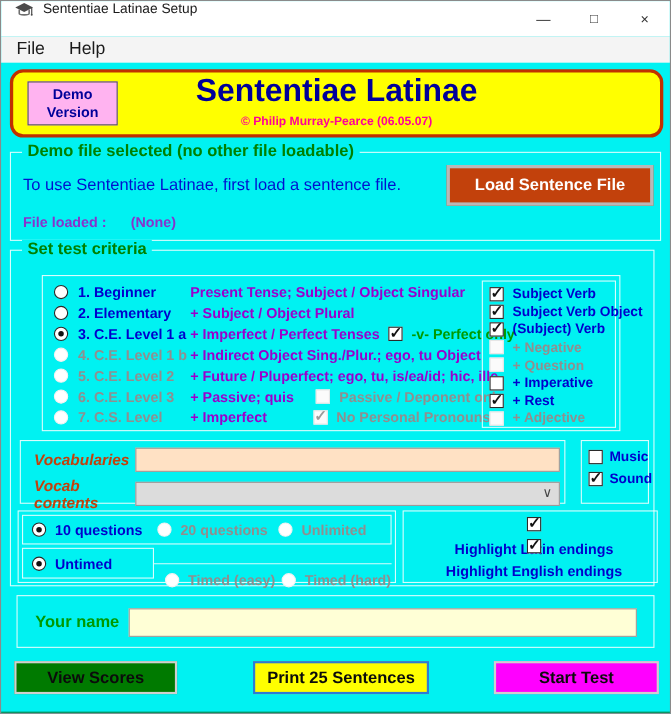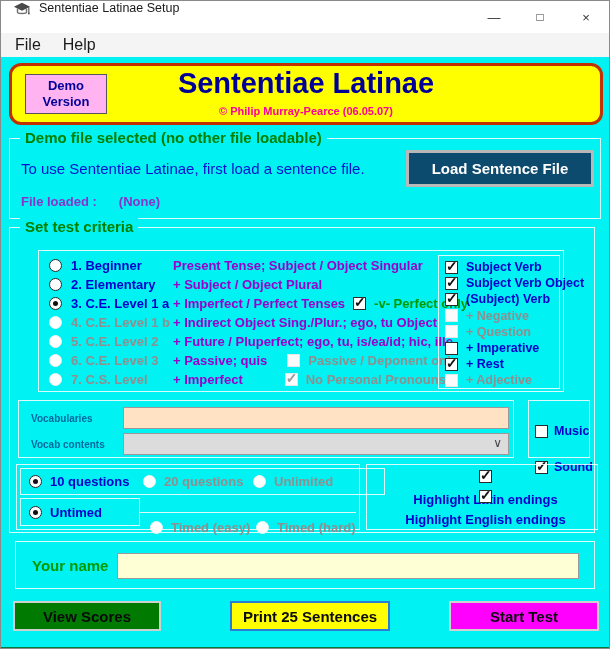--- a/index.html
+++ b/index.html
@@ -41,21 +41,21 @@
 
   
   .gbox { position:absolute; border:1px solid rgba(255,255,255,.85); }
   .legend { position:absolute; top:-10px; left:10px; background:#00F2F2; padding:0 5px;
             font-weight:bold; font-size:15px; color:#008000; white-space:nowrap; }
   .subbox { position:absolute; border:1px solid rgba(255,255,255,.85); }
 
   
   .instruction { position:absolute; left:11px; top:21px; font-size:15px; color:#0010D0; }
   .load-btn { position:absolute; left:396px; top:11px; width:188px; height:37px;
-              background:#0c4a6e; border:3px solid #b8b8b8; color:#ffffff; font-weight:bold;
+              background:#c2410c; border:3px solid #b8b8b8; color:#ffffff; font-weight:bold;
               font-size:15px; display:flex; align-items:center; justify-content:center; cursor:default; }
   .file-loaded { position:absolute; left:11px; top:55px; font-weight:bold; font-size:13px; color:#8833CC; }
   .file-loaded .val { margin-left:22px; }
 
   
   .row { display:flex; align-items:center; }
 
   .radio { width:13px; height:13px; border-radius:50%; background:#fff; border:1px solid #2a2a2a;
            flex:none; position:relative; }
   .radio.selected::after { content:''; position:absolute; left:3px; top:3px; width:5px; height:5px;
@@ -77,28 +77,28 @@
   .level-col .row { height:19px; gap:9px; }
   .desc-col { position:absolute; left:134px; top:5px; }
   .desc-col .row { height:19px; gap:8px; }
 
   .struct-box { left:399px; top:4px; width:122px; height:134px; padding:3px 0 0 6px; }
   .struct-box .row { height:16.2px; gap:8px; }
   .struct-box .lbl-blue, .struct-box .lbl-gray { font-size:12.5px; }
 
   
   .vocab-row { position:absolute; left:12px; display:flex; align-items:center; }
-  .vocab-lbl { width:92px; font-weight:bold; font-size:10px; color:#0369a1; }
+  .vocab-lbl { width:92px; font-weight:bold; font-size:14px; color:#c2410c;font-style:italic; }
   .vocab-input { width:386px; height:22px; background:#FFE1C4; border:1px solid #9a9a9a;
                  font-size:13px; padding:0 4px; }
   .vocab-select { width:386px; height:22px; background:#DCDCDC; border:1px solid #9a9a9a;
                   position:relative; }
   .chevron { position:absolute; right:6px; top:2px; font-size:12px; color:#444; }
 
-  .audio-box .row { height:20px; gap:6px; padding-left:6px;margin-top:16px; }
+  .audio-box .row { height:20px; gap:6px; padding-left:6px; }
   .audio-box { padding-top:4px; }
   .audio-box .lbl-blue { font-size:12.5px; }
 
   
   .q-row { position:absolute; display:flex; align-items:center; gap:8px; }
   .opt-box .row { height:20px; gap:9px; padding-left:7px;flex-direction:column; }
   .opt-box { padding-top:5px; }
 
   
   .name-lbl { position:absolute; left:16px; top:15px; font-weight:bold; font-size:15px; color:#009900; }
@@ -285,21 +285,21 @@
             <span class="cb"></span>
             <span class="lbl-blue">Music</span>
           </div>
         <div class="row">
             <span class="cb checked"></span>
             <span class="lbl-blue">Sound</span>
           </div>
       </div>
 
       <div class="subbox" style="left:6px; top:236px; width:344px; height:66px;">
-        <div class="subbox" style="left:3px; top:3px; width:365px; height:27px;">
+        <div class="subbox" style="left:3px; top:3px; width:336px; height:27px;">
           <div class="q-row" style="left:8px; top:5px;">
               <span class="radio selected"></span>
               <span class="lbl-blue">10 questions</span>
             </div>
           <div class="q-row" style="left:122px; top:5px;">
               <span class="radio disabled"></span>
               <span class="lbl-gray">20 questions</span>
             </div>
           <div class="q-row" style="left:232px; top:5px;">
               <span class="radio disabled"></span>

